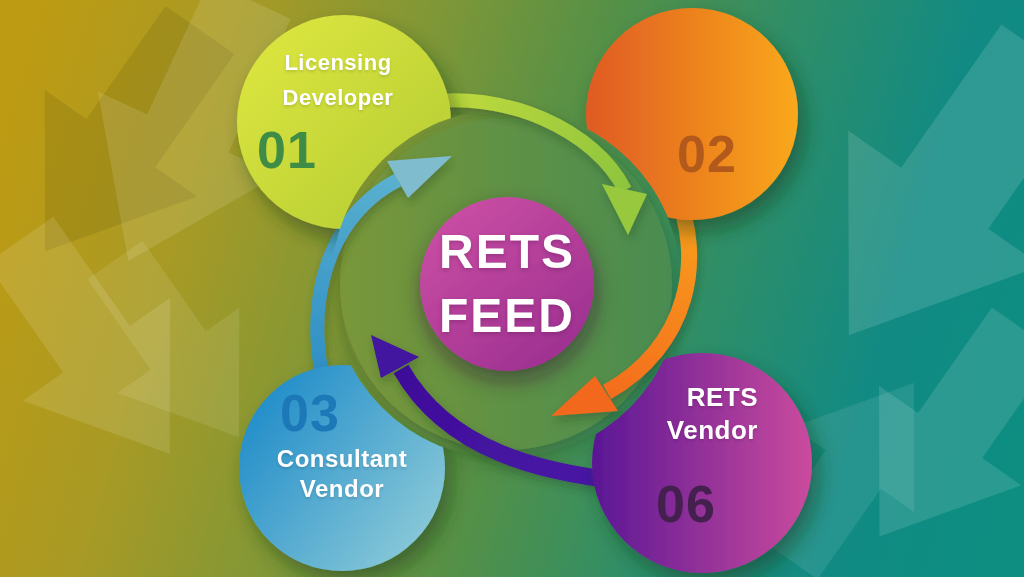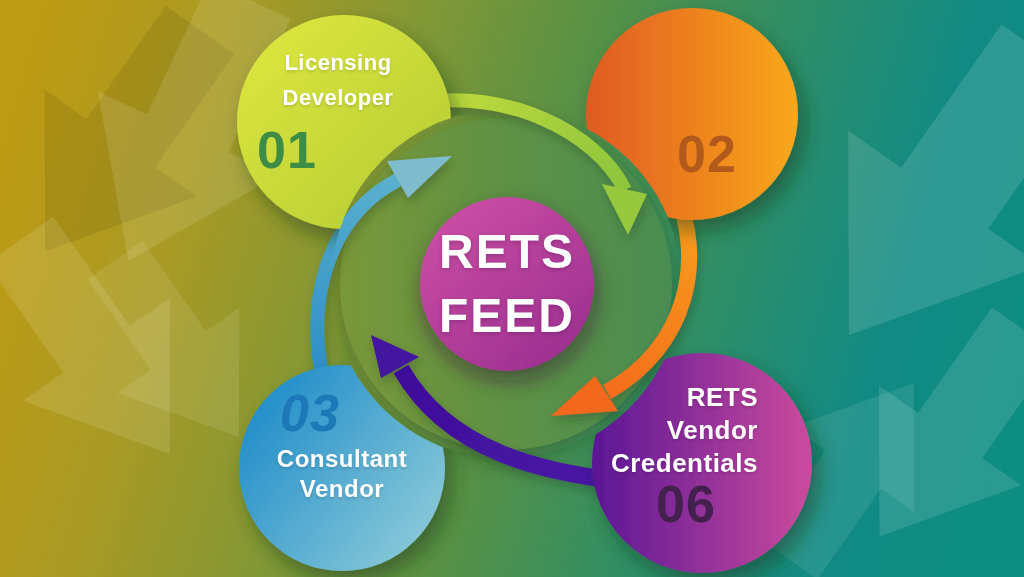--- a/index.html
+++ b/index.html
@@ -10,21 +10,21 @@
   #stage svg{position:absolute;inset:0;display:block;}
   .lbl{
     position:absolute;color:#ffffff;font-weight:700;text-align:center;
     text-shadow:0 2px 3px rgba(0,0,0,.14);letter-spacing:.5px;line-height:34px;font-size:22px;
   }
   .num{
     position:absolute;font-weight:700;font-size:52px;text-align:center;letter-spacing:1px;
   }
   .num-01{color:#3e8c46;}
   .num-02{color:#b2591c;}
-  .num-03{color:#1d78b8;font-style:italic;}
+  .num-03{color:#1d78b8;}
   .num-04{color:#44204e;}
   .center-label{
     left:407px;top:220px;width:200px;font-size:48px;line-height:64px;letter-spacing:2px;
     text-shadow:0 2px 4px rgba(60,10,60,.25);
   }
   .step1-label{left:238px;top:45px;width:200px;line-height:35px;}
   .step1-number{left:232px;top:120px;width:110px;}
   .step2-label{left:586px;top:68px;width:200px;font-size:28px;}
   .step2-number{left:652px;top:124px;width:110px;text-align:center;}
   .step3-number{left:255px;top:383px;width:110px;}
@@ -177,17 +177,16 @@
 
   <div class="num num-03 step3-number">03</div>
   <div class="lbl step3-label">
     <div>Consultant</div>
     <div>Vendor</div>
   </div>
 
   <div class="lbl step4-label">
     <div>RETS</div>
     <div>Vendor</div>
-    <div>Credentials</div>
   </div>
   <div class="num num-04 step4-number">06</div>
 
 </div>
 
 </body></html>

